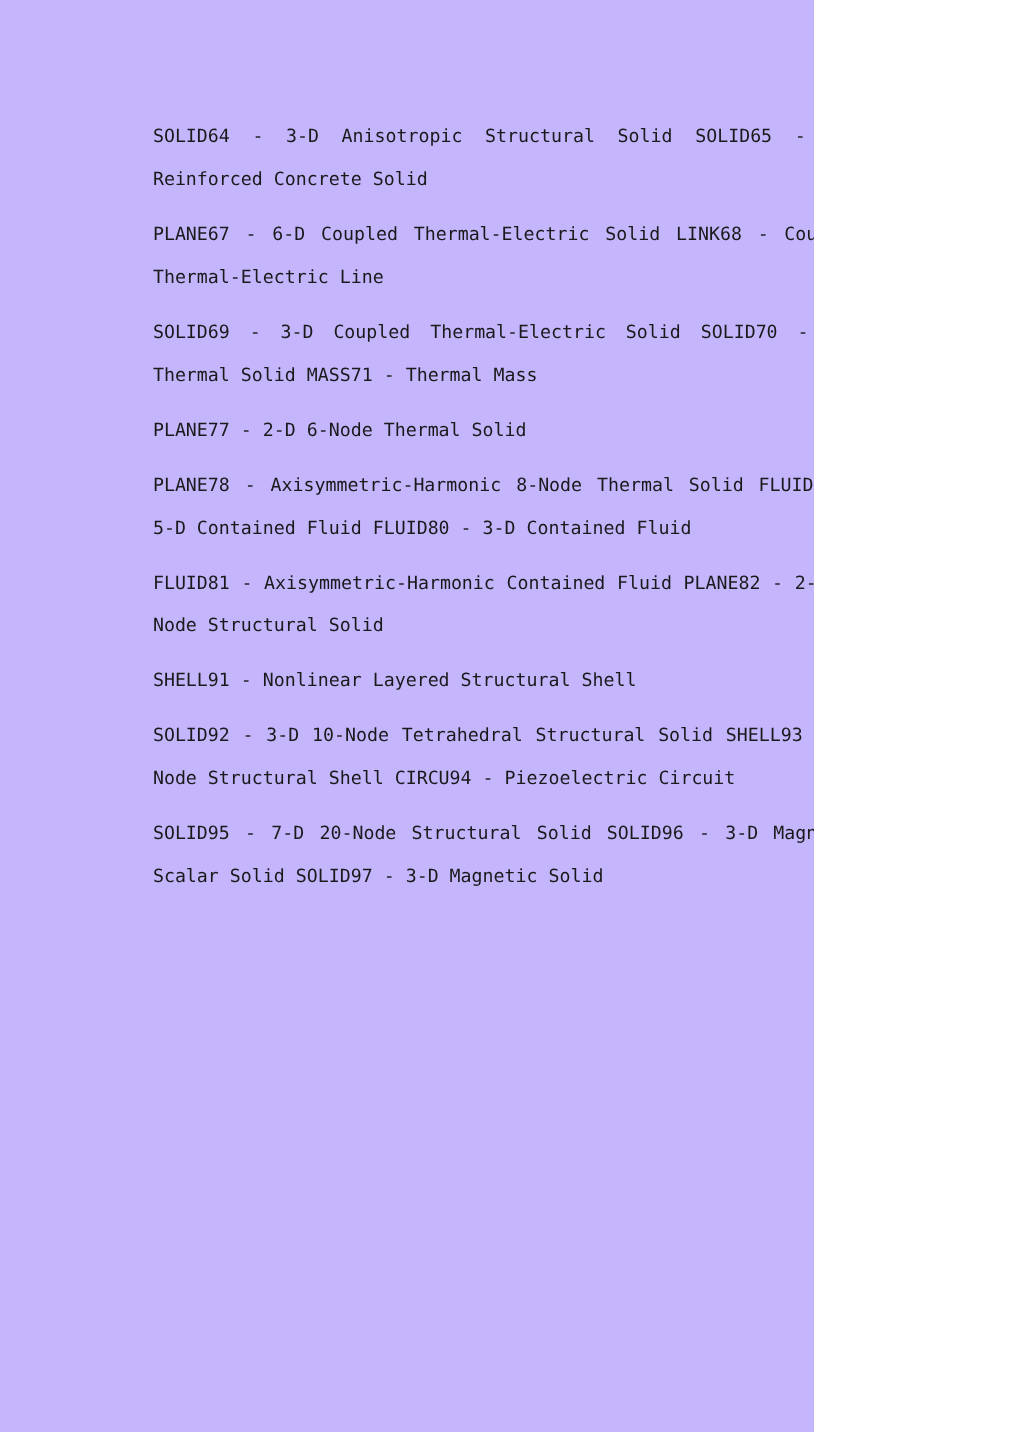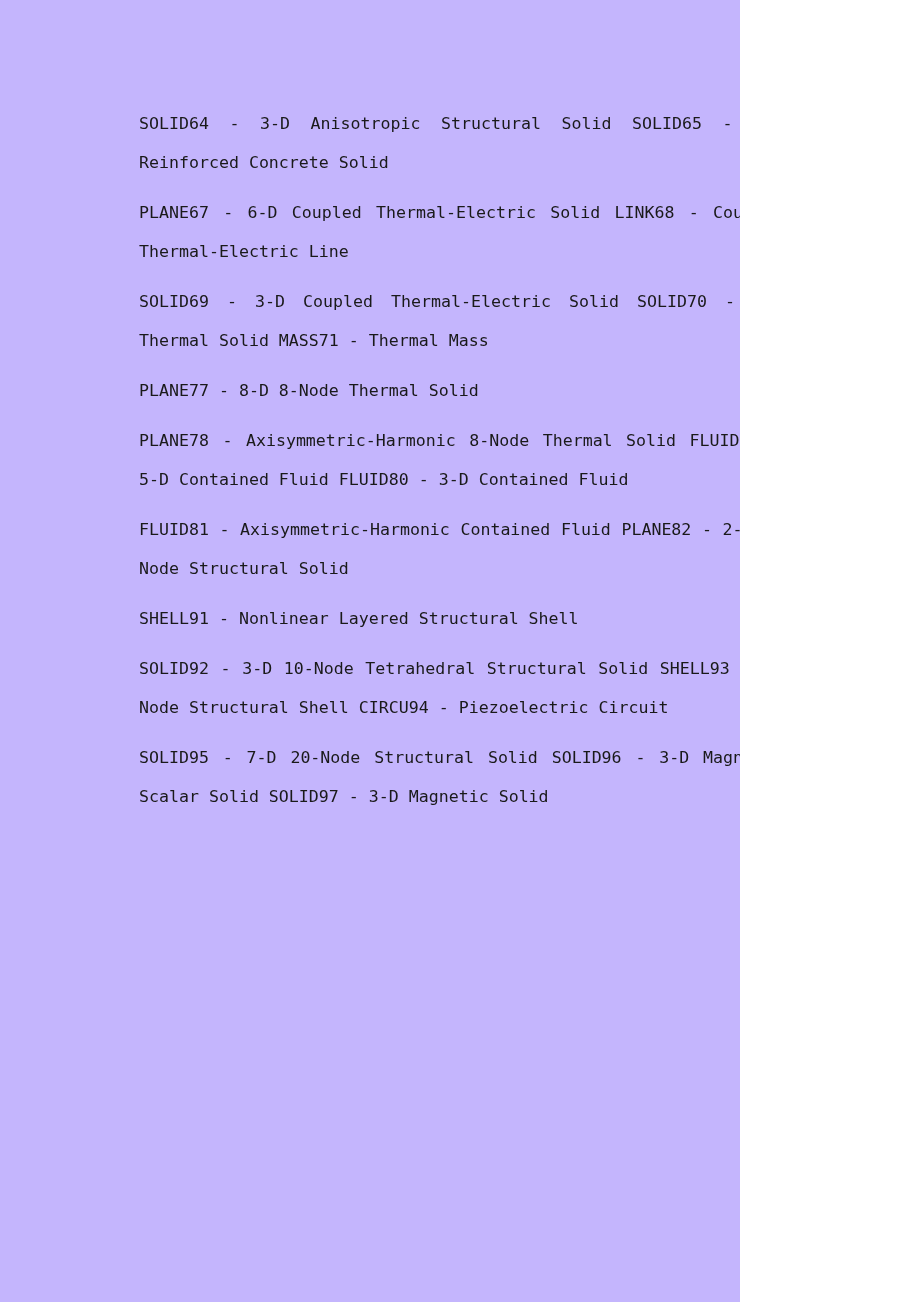--- a/index.html
+++ b/index.html
@@ -46,21 +46,21 @@
 </style>
 </head>
 <body>
 
 <div class="page">
   <div class="text-column">
 
     <p class="para">SOLID64 - 3-D Anisotropic Structural Solid  SOLID65 - 3-D Reinforced Concrete Solid</p>
     <p class="para">PLANE67 - 6-D Coupled Thermal-Electric Solid  LINK68 - Coupled Thermal-Electric Line</p>
     <p class="para">SOLID69 - 3-D Coupled Thermal-Electric Solid  SOLID70 - 3-D Thermal Solid  MASS71 - Thermal Mass</p>
-    <p class="para">PLANE77 - 8-D 8-Node Thermal Solid</p>
+    <p class="para">PLANE77 - 2-D 6-Node Thermal Solid</p>
     <p class="para">PLANE78 - Axisymmetric-Harmonic 8-Node Thermal Solid  FLUID79 - 5-D Contained Fluid  FLUID80 - 3-D Contained Fluid</p>
     <p class="para">FLUID81 - Axisymmetric-Harmonic Contained Fluid  PLANE82 - 2-D 8-Node Structural Solid</p>
     <p class="para">SHELL91 - Nonlinear Layered Structural Shell</p>
     <p class="para">SOLID92 - 3-D 10-Node Tetrahedral Structural Solid  SHELL93 - 8-Node Structural Shell  CIRCU94 - Piezoelectric Circuit</p>
     <p class="para">SOLID95 - 7-D 20-Node Structural Solid  SOLID96 - 3-D Magnetic Scalar Solid  SOLID97 - 3-D Magnetic Solid</p>
 
   </div>
 </div>
 
 </body></html>

